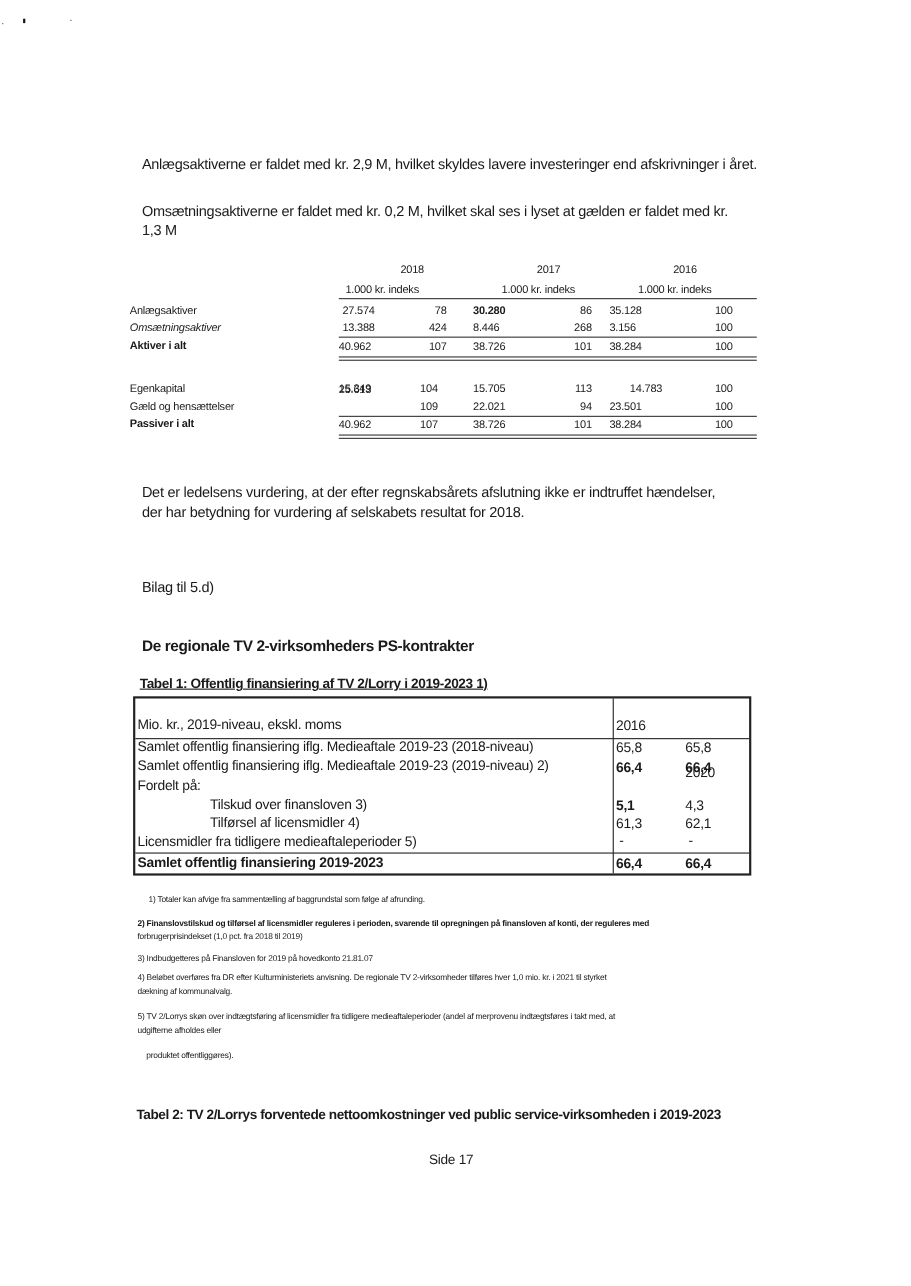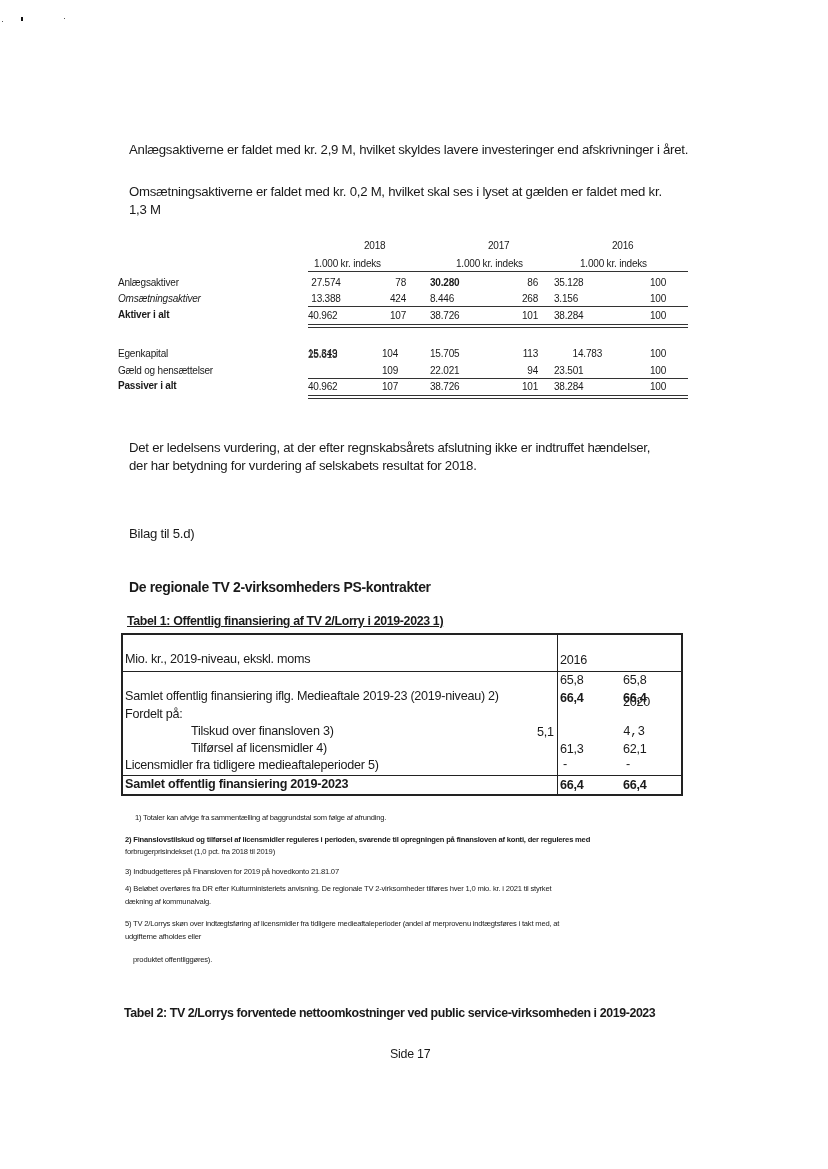--- a/index.html
+++ b/index.html
@@ -111,32 +111,33 @@
 
 <div class="t1">
   <div class="vdiv"></div>
   <div class="hdiv" style="top:36px;"></div>
   <div class="hdiv" style="top:140px;"></div>
 
   <span class="cell" style="left:2px;top:17px;">Mio. kr., 2019-niveau, ekskl. moms</span>
   <span class="cell" style="left:437px;top:18px;">2016</span>
   <span class="cell" style="left:500px;top:18px;margin-top:42px;">2020</span>
 
+  <span class="cell" style="left:2px;top:37px;">Samlet offentlig finansiering iflg. Medieaftale 2019-23 (2018-niveau)</span>
   <span class="cell" style="left:437px;top:38px;">65,8</span>
   <span class="cell" style="left:500px;top:38px;">65,8</span>
 
   <span class="cell" style="left:2px;top:54px;">Samlet offentlig finansiering iflg. Medieaftale 2019-23 (2019-niveau) 2)</span>
   <span class="cell bold" style="left:437px;top:56px;">66,4</span>
   <span class="cell bold" style="left:500px;top:56px;">66,4</span>
 
   <span class="cell" style="left:2px;top:72px;">Fordelt på:</span>
 
   <span class="cell" style="left:68px;top:89px;">Tilskud over finansloven 3)</span>
-  <span class="cell" style="left:414px;top:90px;">5,1</span>
-  <span class="cell" style="left:500px;top:90px;font-family:Liberation Mono, monospace;">4,3</span>
+  <span class="cell" style="left:437px;top:90px;font-weight:bold;">5,1</span>
+  <span class="cell" style="left:500px;top:90px;">4,3</span>
 
   <span class="cell" style="left:68px;top:106px;">Tilførsel af licensmidler 4)</span>
   <span class="cell" style="left:437px;top:107px;">61,3</span>
   <span class="cell" style="left:500px;top:107px;">62,1</span>
 
   <span class="cell" style="left:2px;top:123px;">Licensmidler fra tidligere medieaftaleperioder 5)</span>
   <span class="cell" style="left:440px;top:122px;">-</span>
   <span class="cell" style="left:503px;top:122px;">-</span>
 
   <span class="cell bold" style="left:2px;top:142px;">Samlet offentlig finansiering 2019-2023</span>

